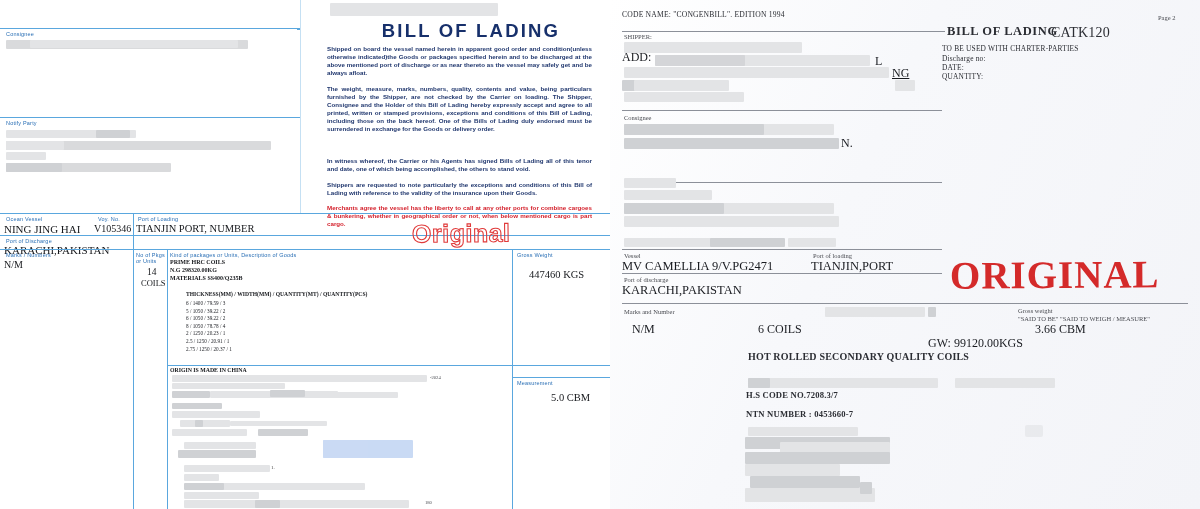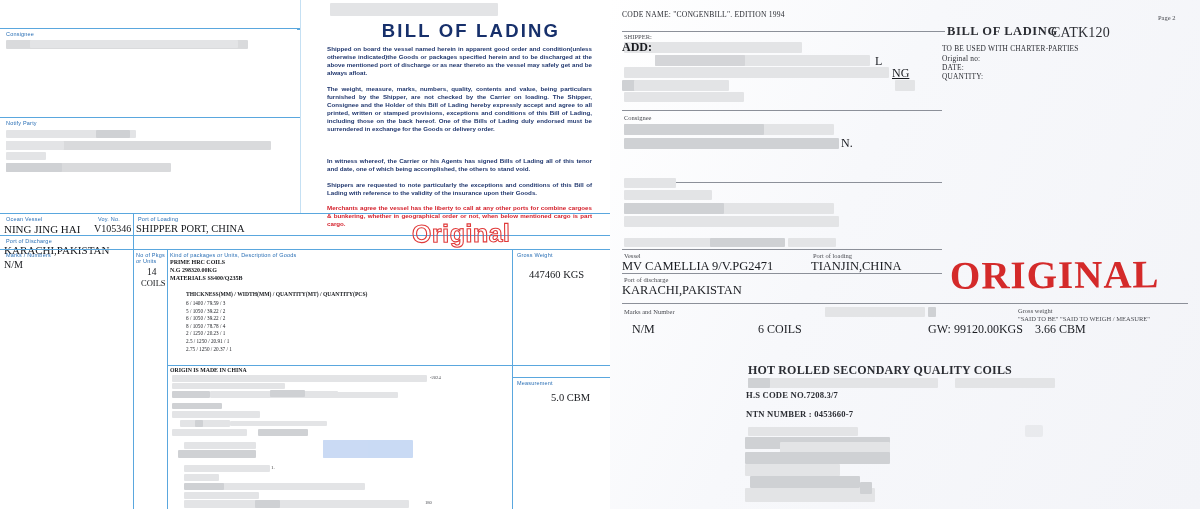--- a/index.html
+++ b/index.html
@@ -96,21 +96,21 @@
   <div class="redact" style="left:6px;top:163px;width:165px;height:9px;"></div>
   <div class="redact l3" style="left:6px;top:163px;width:56px;height:9px;"></div>
 
   <div class="bline" style="left:0;top:213px;width:610px;"></div>
   <div class="lblu" style="position:absolute;left:6px;top:216px;">Ocean Vessel</div>
   <div class="val" style="position:absolute;left:4px;top:223px;font-size:11px;">NING JING HAI</div>
   <div class="lblu" style="position:absolute;left:98px;top:216px;">Voy. No.</div>
   <div class="val" style="position:absolute;left:94px;top:223px;font-size:10px;">V105346</div>
   <div class="vline" style="left:133px;top:213px;height:22px;"></div>
   <div class="lblu" style="position:absolute;left:138px;top:216px;">Port of Loading</div>
-  <div class="val" style="position:absolute;left:136px;top:223px;font-size:10.5px;">SHIPPER PORT, CHINA</div>
+  <div class="val" style="position:absolute;left:136px;top:223px;font-size:10.5px;">TIANJIN PORT, NUMBER</div>
 
   <div class="bline" style="left:0;top:235px;width:610px;"></div>
   <div class="lblu" style="position:absolute;left:6px;top:238px;">Port of Discharge</div>
   <div class="val" style="position:absolute;left:4px;top:244px;font-size:11px;">KARACHI,PAKISTAN</div>
   <div class="vline" style="left:133px;top:235px;height:14px;"></div>
 
   <div class="bline" style="left:0;top:249px;width:610px;"></div>
   <div class="lblu" style="position:absolute;left:6px;top:252px;">Marks / Numbers</div>
   <div class="val" style="position:absolute;left:4px;top:259px;font-size:10px;">N/M</div>
 
@@ -195,27 +195,27 @@
     <div class="rsmallcap" style="position:absolute;left:12px;top:10px;">CODE NAME: "CONGENBILL". EDITION 1994</div>
 
     <div class="rsmallcap rbold" style="position:absolute;left:337px;top:24px;font-size:12.5px;letter-spacing:.6px;">BILL OF LADING</div>
     <div class="rsmallcap" style="position:absolute;left:441px;top:25px;font-size:14px;">CATK120</div>
     <div class="rlab" style="position:absolute;left:548px;top:14px;">Page 2</div>
 
     <div class="rline" style="left:295px;top:31px;width:40px;"></div>
     <div class="rline" style="left:12px;top:31px;width:283px;"></div>
 
     <div class="rsmallcap" style="position:absolute;left:332px;top:44px;font-size:7.4px;">TO BE USED WITH CHARTER-PARTIES</div>
-    <div class="rsmallcap" style="position:absolute;left:332px;top:54px;font-size:7.4px;">Original no:</div>
+    <div class="rsmallcap" style="position:absolute;left:332px;top:54px;font-size:7.4px;">Discharge no:</div>
     <div class="rsmallcap" style="position:absolute;left:332px;top:63px;font-size:7.4px;">DATE:</div>
     <div class="rsmallcap" style="position:absolute;left:332px;top:72px;font-size:7.4px;">QUANTITY:</div>
 
     <div class="rlab" style="position:absolute;left:14px;top:33px;">SHIPPER:</div>
     <div class="redact l2" style="left:14px;top:42px;width:178px;height:11px;"></div>
-    <div class="rval" style="position:absolute;left:12px;top:40px;font-weight:bold;">ADD:</div>
+    <div class="rval" style="position:absolute;left:12px;top:50px;">ADD:</div>
     <div class="redact l2" style="left:45px;top:55px;width:215px;height:11px;"></div>
     <div class="redact l3" style="left:45px;top:55px;width:90px;height:11px;opacity:.8;"></div>
     <div class="rval" style="position:absolute;left:265px;top:54px;">L</div>
     <div class="redact l2" style="left:14px;top:67px;width:265px;height:11px;"></div>
     <div class="rval" style="position:absolute;left:282px;top:66px;text-decoration:underline;">NG</div>
     <div class="redact l3" style="left:12px;top:80px;width:30px;height:11px;"></div>
     <div class="redact l2" style="left:24px;top:80px;width:95px;height:11px;"></div>
     <div class="redact l2" style="left:14px;top:92px;width:120px;height:10px;"></div>
     <div class="redact l2" style="left:285px;top:80px;width:20px;height:11px;"></div>
 
@@ -234,40 +234,40 @@
     <div class="redact l2" style="left:14px;top:216px;width:215px;height:11px;"></div>
 
     <div class="redact l2" style="left:14px;top:238px;width:115px;height:9px;"></div>
     <div class="redact l3" style="left:100px;top:238px;width:75px;height:9px;"></div>
     <div class="redact l2" style="left:178px;top:238px;width:48px;height:9px;"></div>
 
     <div class="rline" style="left:12px;top:249px;width:320px;"></div>
     <div class="rlab" style="position:absolute;left:14px;top:252px;">Vessel</div>
     <div class="rval" style="position:absolute;left:12px;top:259px;font-size:12.5px;">MV CAMELLIA 9/V.PG2471</div>
     <div class="rlab" style="position:absolute;left:203px;top:252px;">Port of loading</div>
-    <div class="rval" style="position:absolute;left:201px;top:259px;font-size:12.5px;">TIANJIN,CHINA</div>
+    <div class="rval" style="position:absolute;left:201px;top:259px;font-size:12.5px;">TIANJIN,PORT</div>
 
     <div class="rline" style="left:12px;top:273px;width:320px;"></div>
     <div class="rlab" style="position:absolute;left:14px;top:276px;">Port of discharge</div>
     <div class="rval" style="position:absolute;left:12px;top:283px;font-size:12.5px;">KARACHI,PAKISTAN</div>
 
     <div class="rline" style="left:12px;top:303px;width:566px;"></div>
 
     <div class="rlab" style="position:absolute;left:14px;top:308px;">Marks and Number</div>
     <div class="rval" style="position:absolute;left:22px;top:322px;">N/M</div>
     <div class="rval" style="position:absolute;left:148px;top:322px;">6 COILS</div>
     <div class="redact l2" style="left:215px;top:307px;width:100px;height:10px;"></div>
     <div class="redact l3" style="left:318px;top:307px;width:8px;height:10px;"></div>
 
     <div class="rlab" style="position:absolute;left:408px;top:307px;">Gross weight</div>
     <div class="rlab" style="position:absolute;left:408px;top:315px;">"SAID TO BE" "SAID TO WEIGH / MEASURE"</div>
-    <div class="rval" style="position:absolute;left:318px;top:322px;text-align:center;">GW: 99120.00KGS</div>
+    <div class="rval" style="position:absolute;left:318px;top:336px;text-align:center;">GW: 99120.00KGS</div>
     <div class="rval" style="position:absolute;left:425px;top:322px;">3.66 CBM</div>
 
-    <div class="rsmallcap rbold" style="position:absolute;left:138px;top:363px;font-size:12px;">HOT ROLLED SECONDARY QUALITY COILS</div>
+    <div class="rsmallcap rbold" style="position:absolute;left:138px;top:351px;font-size:10px;">HOT ROLLED SECONDARY QUALITY COILS</div>
     <div class="redact l2" style="left:138px;top:378px;width:190px;height:10px;"></div>
     <div class="redact l3" style="left:138px;top:378px;width:22px;height:10px;"></div>
     <div class="redact l2" style="left:345px;top:378px;width:100px;height:10px;"></div>
     <div class="rsmallcap rbold" style="position:absolute;left:136px;top:390px;font-size:8.6px;">H.S CODE NO.7208.3/7</div>
     <div class="rsmallcap rbold" style="position:absolute;left:136px;top:409px;font-size:8.6px;">NTN NUMBER : 0453660-7</div>
 
     <div class="redact l2" style="left:138px;top:427px;width:110px;height:9px;"></div>
     <div class="redact l3" style="left:135px;top:437px;width:145px;height:12px;"></div>
     <div class="redact l2" style="left:170px;top:442px;width:110px;height:15px;"></div>
     <div class="redact l3" style="left:135px;top:452px;width:145px;height:12px;"></div>

